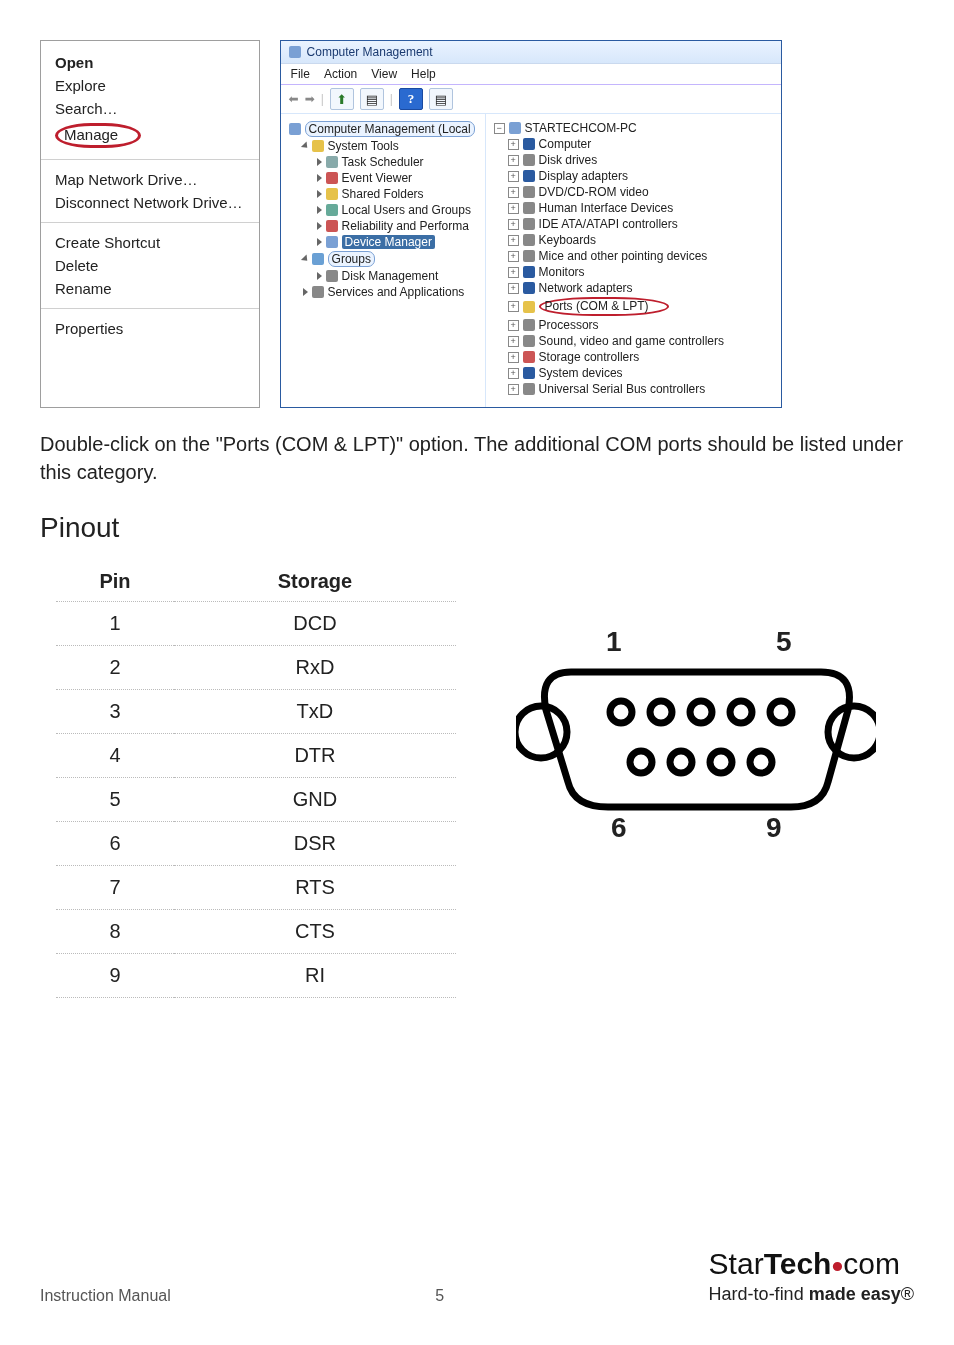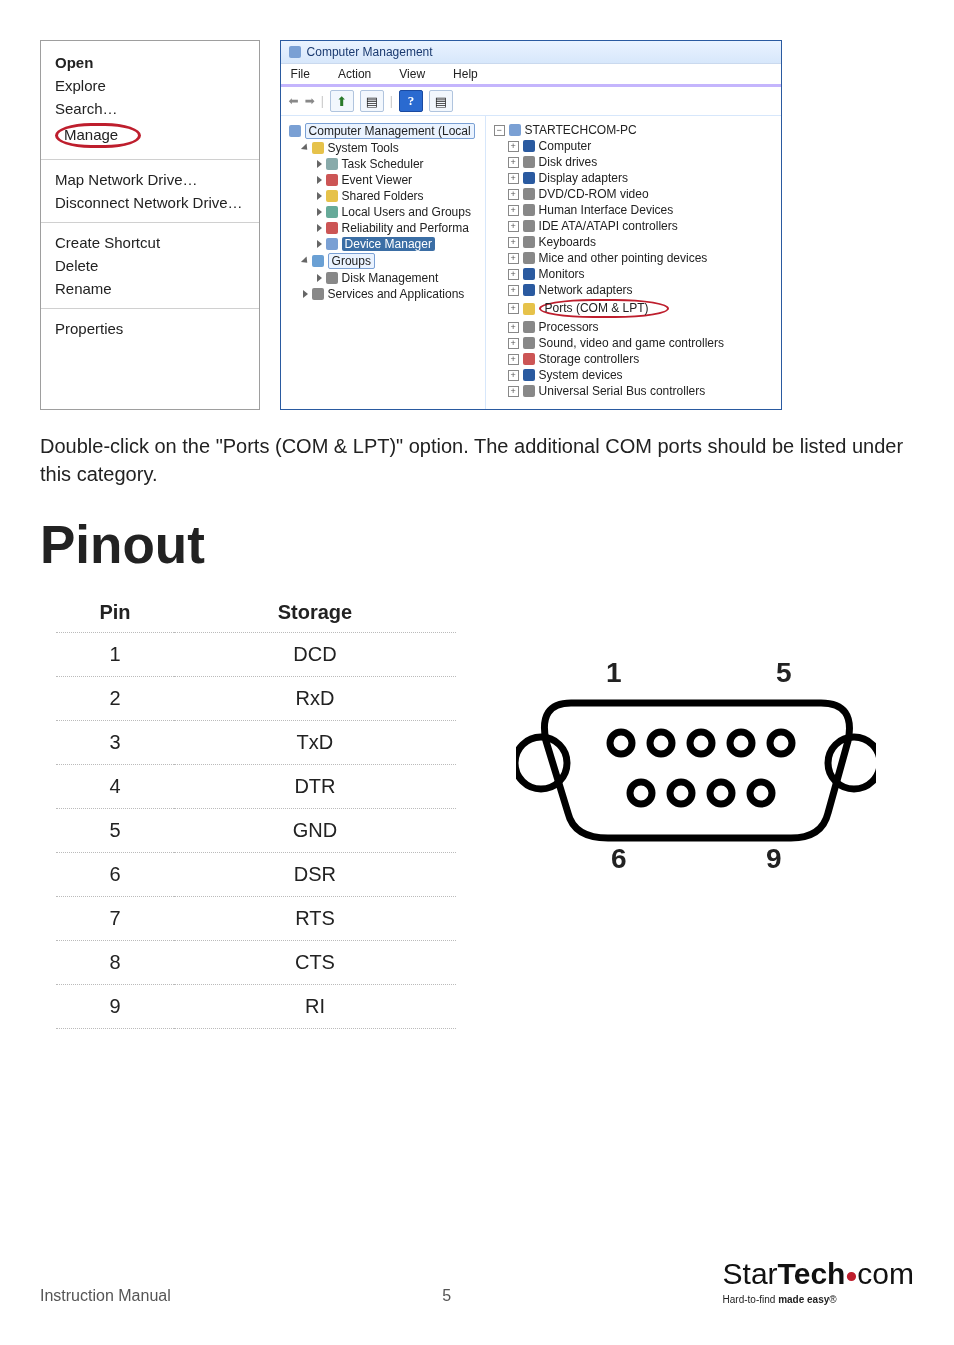--- a/index.html
+++ b/index.html
@@ -13,51 +13,51 @@
 .stand{width:20px;height:8px;background:#c6c6c6;margin-top:2px}
 .base{width:44px;height:6px;background:#9e9e9e;border-radius:2px}
 .mycomp .lbl{background:#3b6ea5;color:#fff;font-size:13px;padding:1px 6px;margin-top:6px;border-radius:1px}
 .ctxmenu .grp{padding:4px 16px 4px 14px}
 .ctxmenu .sep{height:1px;background:#d0d0d0;margin:4px 0}
 .ctxmenu .mi{padding:3px 0;white-space:nowrap}
 .ctxmenu .mi.bold{font-weight:700}
 .oval{border:3px solid #be1e2d;border-radius:50%/60%;padding:0 20px 2px 6px;display:inline-block}
 .win7{border:1px solid #2a5aa0;background:#fff;font-size:12px;color:#222;width:500px}
 .win7 .titlebar{background:linear-gradient(#eaf3ff,#d7e7fb);display:flex;align-items:center;gap:6px;padding:4px 8px;color:#1a3a70;border-bottom:1px solid #cad9ee}
-.win7 .menubar{display:flex;gap:28px;padding:3px 10px;border-bottom:3px solid #c4b5fd}
+.win7 .menubar{display:flex;gap:14px;padding:3px 10px;border-bottom:1px solid #c4b5fd}
 .win7 .toolbar{display:flex;gap:6px;align-items:center;padding:3px 8px;border-bottom:1px solid #d7e7fb}
 .tbtn{width:22px;height:20px;border:1px solid #b0c4de;border-radius:2px;display:flex;align-items:center;justify-content:center;font-size:13px;background:#f2f7fd}
 .tbtn.green{color:#2a7a2a}
 .tbtn.blue{background:#2a6ad0;color:#fff;font-weight:700;border-color:#1a4aa0;font-family:Georgia,serif}
 .win7 .body{display:flex}
 .win7 .pane{padding:6px 8px 10px 8px}
 .win7 .pane.left{border-right:1px solid #d7e7fb;width:188px}
 .tree .node{display:flex;align-items:center;gap:4px;padding:1px 0;white-space:nowrap}
 .tree .ind1{padding-left:14px}
 .tree .ind2{padding-left:28px}
 .tree .exp{width:9px;height:9px;border:1px solid #888;font-size:9px;line-height:8px;text-align:center;color:#555;display:inline-block}
 .tree .tri{display:inline-block;width:0;height:0;border-top:4px solid transparent;border-bottom:4px solid transparent;border-left:5px solid #666}
 .tree .tri.open{transform:rotate(45deg)}
 .chip{width:12px;height:12px;border-radius:2px;display:inline-block}
 .hl-blue{background:#3b6ea5;color:#fff;padding:0 3px;border-radius:2px}
-.hl-box{border:1px solid #7aa0d4;background:#eaf3ff;padding:0 3px;border-radius:2px}
+.hl-box{border:1px solid #7aa0d4;background:#eaf3ff;padding:0 3px;border-radius:7px}
 .oval2{border:2.5px solid #be1e2d;border-radius:50%/60%;padding:0 18px 1px 4px;display:inline-block}
 .paratext{font-size:20px;line-height:1.4;margin:14px 0 26px 0}
-h1.pinout{font-size:53px;font-weight:700;margin:0 0 18px 0;font-family:"Segoe UI Light","Segoe UI",Arial}
+h1.pinout{font-size:28px;font-weight:400;margin:0 0 18px 0;font-family:"Segoe UI Light","Segoe UI",Arial}
 .pinarea{display:flex;gap:60px;align-items:flex-start}
 .pintab{border-collapse:collapse;font-size:20px;width:400px;margin-left:16px}
 .pintab th{font-weight:700;padding:8px 0;border-bottom:1px dotted #bbb}
 .pintab td{text-align:center;padding:10px 0;border-bottom:1px dotted #bbb}
 .db9{font-family:Arial;font-weight:700;font-size:28px;position:relative;width:360px;height:230px;margin-top:70px}
 .footer{position:absolute;bottom:40px;left:40px;right:40px;display:flex;align-items:flex-end;justify-content:space-between;font-size:16px;color:#555}
 .brand{}
 .brand .name{font-size:30px;font-weight:400;color:#111}
 .brand .name b{font-weight:700}
 .brand .dot{color:#be1e2d;font-size:34px;position:relative;top:4px}
-.brand .tag{font-size:10px;color:#222;margin-top:2px}
+.brand .tag{font-size:18px;color:#222;margin-top:2px}
 </style>
 </head>
 <body>
 
 <div class="page">
   <div class="figrow">
 
     <div class="ctxmenu">
       <div class="items" id="ctx-items">
           <div class="grp">

